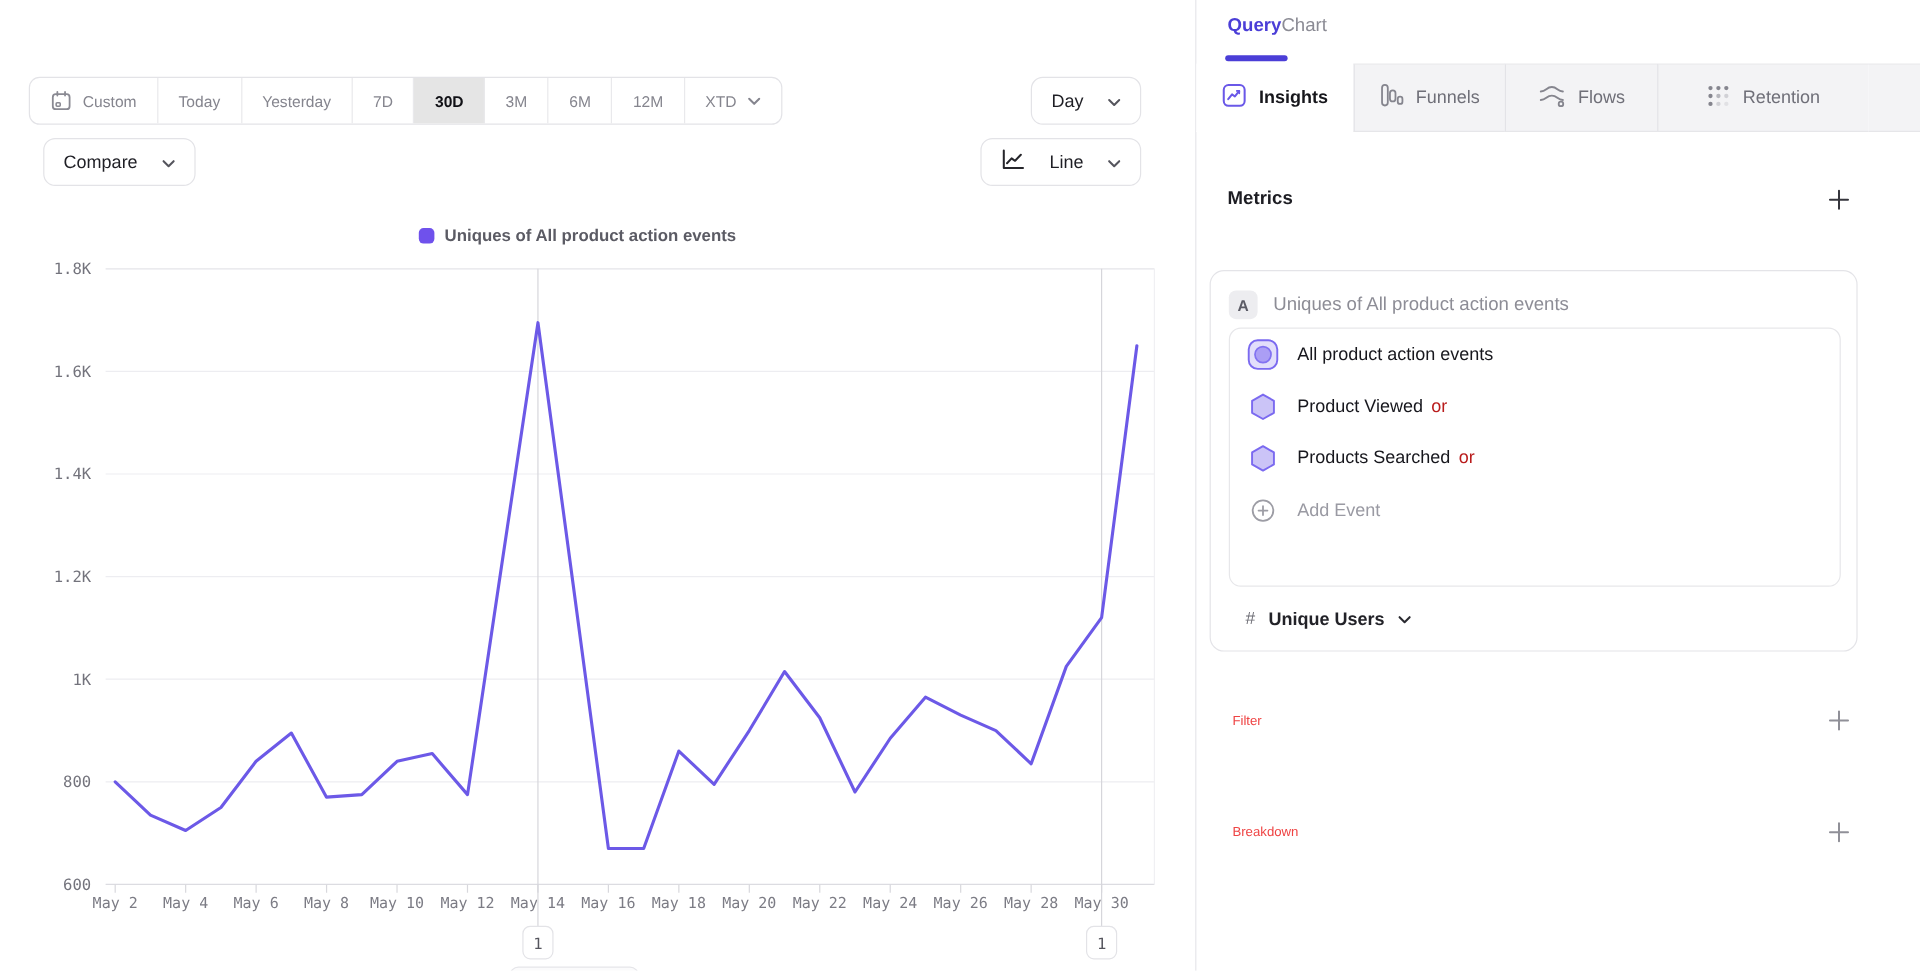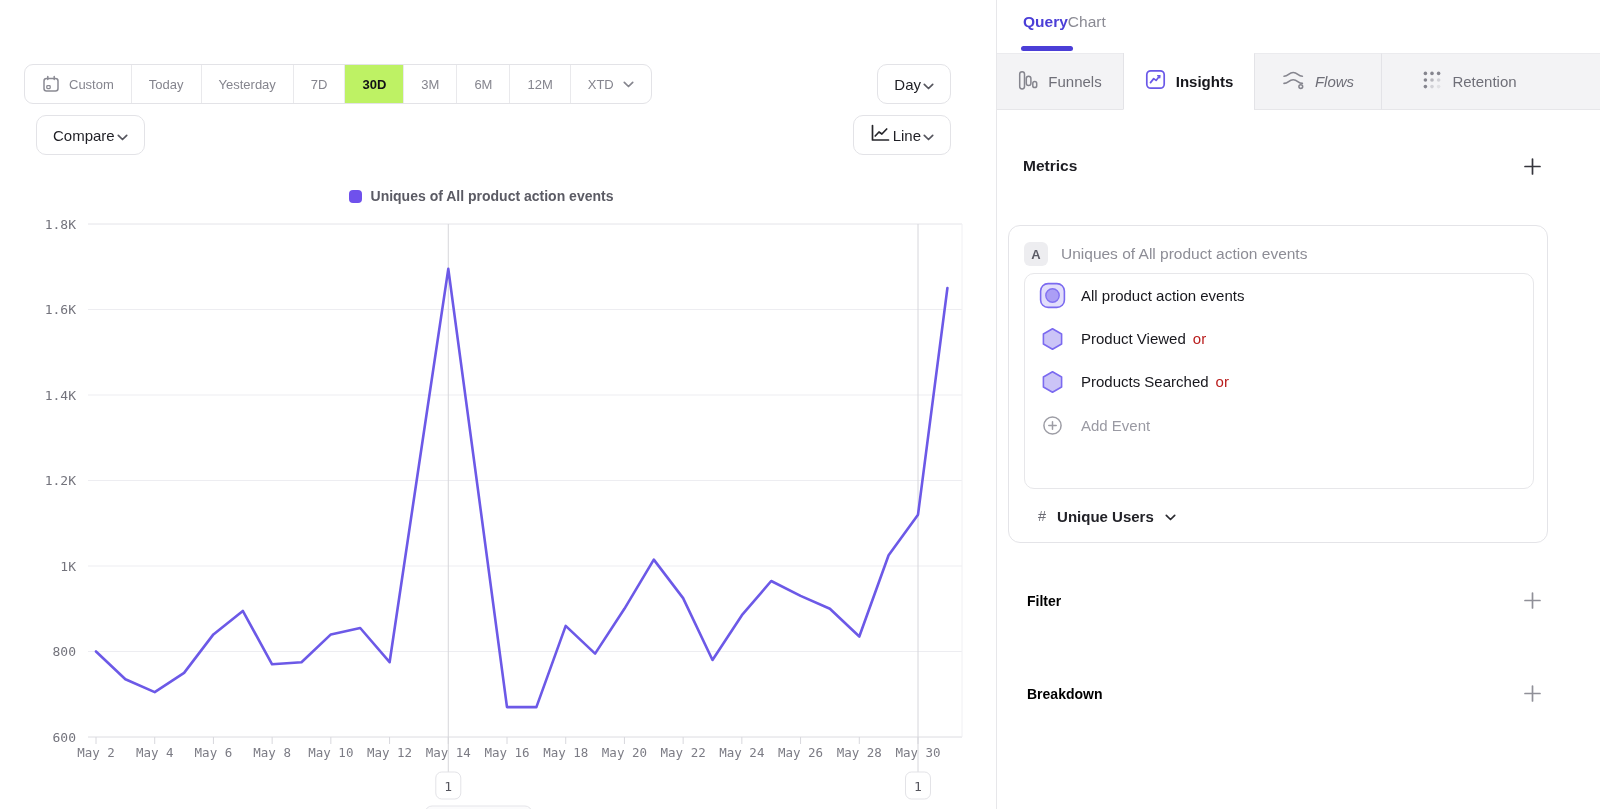--- a/index.html
+++ b/index.html
@@ -8,24 +8,24 @@
   .app { position:relative; width:1600px; height:809px; }
 
   
   .chart-pane { position:absolute; left:0; top:0; width:996px; height:809px; background:#fff; }
   .toolbar-row1 { position:absolute; left:24px; top:64px; right:45px; height:40px; display:flex; justify-content:space-between; align-items:center; }
   .toolbar-row2 { position:absolute; left:36px; top:115px; right:45px; height:40px; display:flex; justify-content:space-between; align-items:center; }
 
   .range-control { display:flex; height:40px; border:1px solid #e3e3e7; border-radius:9px; overflow:hidden; background:#fff; }
   .range-item { display:flex; align-items:center; gap:9px; padding:0 17px; font-size:13px; color:#85858e; border-right:1px solid #e9e9ec; cursor:pointer; white-space:nowrap; }
   .range-item:last-child { border-right:none; }
-  .range-item.active { background:#bef264; color:#111116; font-weight:700; }
+  .range-item.active { background:#e5e5e5; color:#111116; font-weight:700; }
   .range-item svg { display:block; }
 
-  .btn { display:inline-flex; align-items:center; gap:2px; height:40px; padding:0 16px;
+  .btn { display:inline-flex; align-items:center; gap:20px; height:40px; padding:0 16px;
     background:#fff; border:1px solid #e3e3e7; border-radius:10px; font-size:15px; font-weight:500;
     color:#1f1f25; cursor:pointer; font-family:inherit; }
 
   .legend { position:absolute; left:0; top:188px; width:962px; display:flex; justify-content:center; align-items:center; gap:9px;
     font-size:14px; font-weight:600; color:#5b5b64; }
   .legend-swatch { width:13px; height:13px; border-radius:4px; display:inline-block; }
 
   #chartArea { position:absolute; left:0; top:0; width:996px; height:809px; pointer-events:none; }
   #chartArea svg text { font-family:"DejaVu Sans Mono", monospace; }
 
@@ -61,21 +61,21 @@
   .event-label.muted { color:#9a9aa3; font-weight:400; }
   .event-suffix { font-size:15px; color:#b91c1c; margin-left:7px; }
 
   .agg-row { position:absolute; left:15px; bottom:0; height:52px; display:flex; align-items:center; gap:11px; padding-left:14px; cursor:pointer; }
   .agg-hash { font-size:14.5px; color:#6e6e76; font-weight:500; }
   .agg-label { font-size:15px; font-weight:600; color:#222228; }
 
   .section-row { position:absolute; left:30px; right:58px; height:30px; display:flex; align-items:center; }
   .section-row.filter { top:586px; }
   .section-row.breakdown { top:679px; }
-  .section-title { font-size:14px; font-weight:700; color:#000000; }
+  .section-title { font-size:11px; font-weight:400; color:#ef4444; }
 </style>
 </head>
 <body>
 
 <div class="app">
 
   <section class="chart-pane">
 
     <div id="chartArea"><svg width="996" height="809" viewBox="0 0 996 809">
           <line x1="88" y1="224" x2="962" y2="224" stroke="#e4e4e9" stroke-width="1"></line>
@@ -214,37 +214,37 @@
 
   <aside class="query-pane">
 
     <div class="pane-tabs">
       <span class="pane-tab active">Query</span>
       <span class="pane-tab">Chart</span>
     </div>
     <div class="pane-tab-underline"></div>
 
     <div class="report-tabs" id="reportTabs">
+        <div class="rtab active" style="width: 131px;">
+          <span><svg width="21" height="21" viewBox="0 0 21 21" fill="none">
+              <rect x="1.8" y="1.8" width="17.4" height="17.4" rx="4" stroke="#6a58e8" stroke-width="1.7"></rect>
+              <path d="M5.5 13.6l3.2-4 2.4 1.8 3.6-4.6" stroke="#6a58e8" stroke-width="1.7" stroke-linecap="round" stroke-linejoin="round"></path>
+              <path d="M14.7 6.8v2M14.7 6.8h-2" stroke="#6a58e8" stroke-width="1.5" stroke-linecap="round"></path>
+            </svg></span>
+          <span>Insights</span>
+        </div>
         <div class="rtab" style="width: 126px;">
           <span><svg width="20" height="21" viewBox="0 0 20 21" fill="none">
               <rect x="1.7" y="1.7" width="4.8" height="17.2" rx="2.4" stroke="#85858e" stroke-width="1.5"></rect>
               <rect x="8.3" y="6.3" width="4.6" height="9.2" rx="2.3" stroke="#85858e" stroke-width="1.5"></rect>
               <rect x="14.8" y="11.6" width="3.9" height="6" rx="1.9" stroke="#85858e" stroke-width="1.5"></rect>
             </svg></span>
           <span>Funnels</span>
         </div>
-        <div class="rtab active" style="width: 131px;">
-          <span><svg width="21" height="21" viewBox="0 0 21 21" fill="none">
-              <rect x="1.8" y="1.8" width="17.4" height="17.4" rx="4" stroke="#6a58e8" stroke-width="1.7"></rect>
-              <path d="M5.5 13.6l3.2-4 2.4 1.8 3.6-4.6" stroke="#6a58e8" stroke-width="1.7" stroke-linecap="round" stroke-linejoin="round"></path>
-              <path d="M14.7 6.8v2M14.7 6.8h-2" stroke="#6a58e8" stroke-width="1.5" stroke-linecap="round"></path>
-            </svg></span>
-          <span>Insights</span>
-        </div>
-        <div class="rtab" style="width: 127px; font-style: italic;">
+        <div class="rtab" style="width: 127px;">
           <span><svg width="23" height="20" viewBox="0 0 23 20" fill="none">
               <path d="M2 6.2c4.6 0 4.6-3.7 9.2-3.7 4.6 0 4.6 3.7 9.2 3.7" stroke="#85858e" stroke-width="1.6" stroke-linecap="round"></path>
               <path d="M2 13.4c4.6 0 4.6-3.7 9.2-3.7 4.6 0 4.6 3.7 9.2 3.7" stroke="#85858e" stroke-width="1.6" stroke-linecap="round"></path>
               <circle cx="18.8" cy="16.6" r="1.9" stroke="#85858e" stroke-width="1.5"></circle>
             </svg></span>
           <span>Flows</span>
         </div>
         <div class="rtab" style="width: 176px;">
           <span><svg width="20" height="20" viewBox="0 0 20 20" fill="none">
               <circle cx="3.4" cy="3.4" r="1.8" fill="#85858e" opacity="1"></circle>

